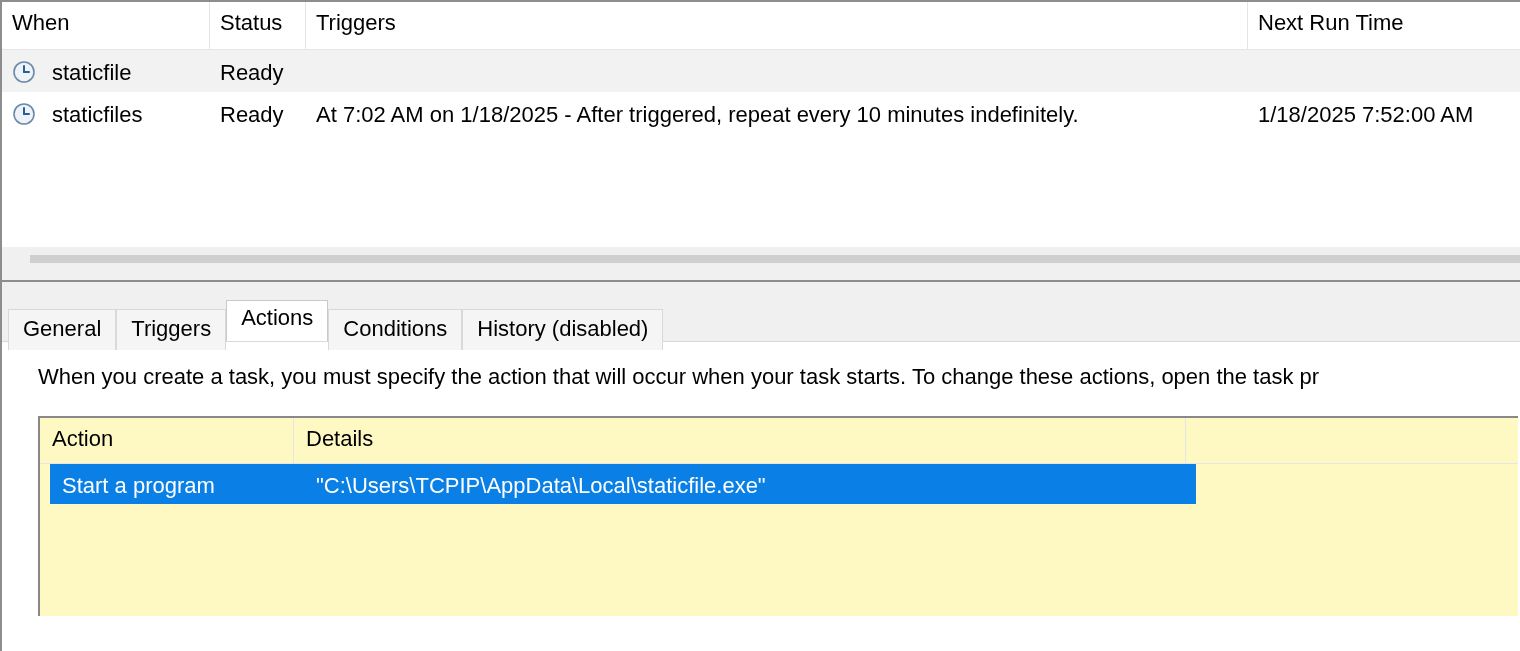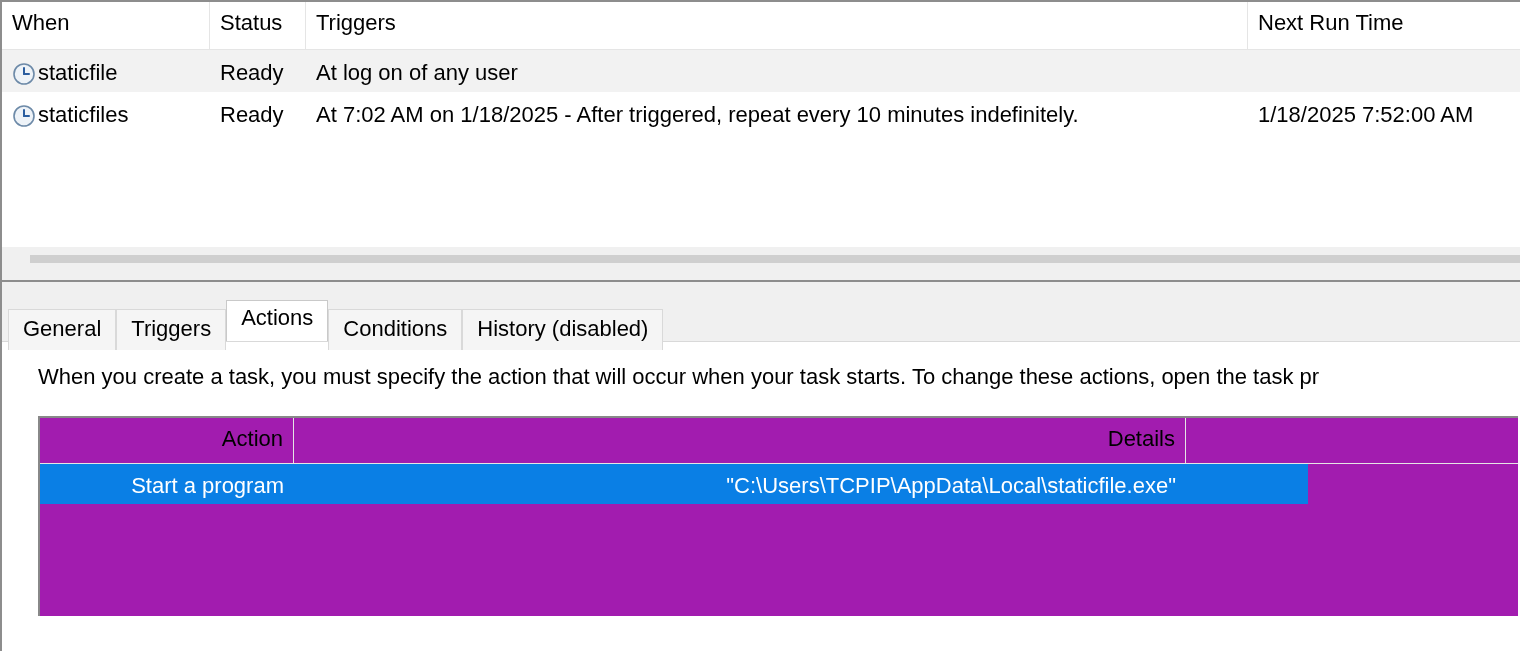--- a/index.html
+++ b/index.html
@@ -41,21 +41,21 @@
   .col-trig    { width: 942px; }
   .col-next    { width: 272px; border-right: none !important; }
 
   .tl-row {
     display: flex;
     height: 42px;
     align-items: center;
   }
   .tl-row.selected { background: #f2f2f2; }
   .rcol { padding: 4px 10px 0 10px; white-space: nowrap; overflow: hidden; }
-  .namecell { display: flex; align-items: flex-end; gap: 2px; }
+  .namecell { display: flex; align-items: flex-start; gap: 16px; }
   .clock-icon {
     width: 24px; height: 24px; flex-shrink: 0;
   }
 
   
   .splitter-wrap {
     height: 34px;
     background: #f0f0f0;
     position: relative;
     border-top: 1px solid #fff;
@@ -118,42 +118,42 @@
     white-space: nowrap;
   }
 
   
   .actions-list {
     border: 2px solid #888;
     border-right: none;
     border-bottom: none;
     width: 1480px;
     height: 200px;
-    background: #a21caf;
-    text-align: right;
+    background: #fef9c3;
   }
   .al-head {
     display: flex;
     height: 46px;
   }
   .al-head .ahcol {
     border-right: 1px solid #e5e5e5;
     border-bottom: 1px solid #e5e5e5;
     padding: 8px 10px 0 12px;
   }
   .acol-action  { width: 254px; }
   .acol-details { width: 892px; }
   .al-head .ahcol.rest { flex:1; border-right:none; }
   .al-row {
     display: flex;
     height: 40px;
     align-items: center;
     background: #0a7fe5;
     color: #fff;
-    width: 1268px;
+    width: 1146px;
+    margin-left: 10px;
   }
   .al-row .arcol { padding: 4px 10px 0 12px; white-space: nowrap; }
 </style>
 </head>
 <body>
 
 <div class="root">
 
   <div class="tasklist">
     <div class="tl-header">
@@ -168,21 +168,20 @@
         <span class="clock-icon">
           <svg viewBox="0 0 24 24" width="24" height="24">
             <circle cx="12" cy="12" r="10" fill="#eef3f8" stroke="#6d8aa8" stroke-width="1.6"></circle>
             <line x1="12" y1="12" x2="12" y2="6" stroke="#2a5d9f" stroke-width="2" stroke-linecap="round"></line>
             <line x1="12" y1="12" x2="17" y2="12" stroke="#2a5d9f" stroke-width="2" stroke-linecap="round"></line>
           </svg>
         </span>
         <span>staticfile</span>
       </div>
       <div class="rcol col-status">Ready</div>
-      <div class="rcol col-trig">At log on of any user</div>
       <div class="rcol col-next"></div>
     </div>
 
     <div class="tl-row">
       <div class="rcol col-name namecell">
         <span class="clock-icon">
           <svg viewBox="0 0 24 24" width="24" height="24">
             <circle cx="12" cy="12" r="10" fill="#eef3f8" stroke="#6d8aa8" stroke-width="1.6"></circle>
             <line x1="12" y1="12" x2="12" y2="6" stroke="#2a5d9f" stroke-width="2" stroke-linecap="round"></line>
             <line x1="12" y1="12" x2="17" y2="12" stroke="#2a5d9f" stroke-width="2" stroke-linecap="round"></line>

